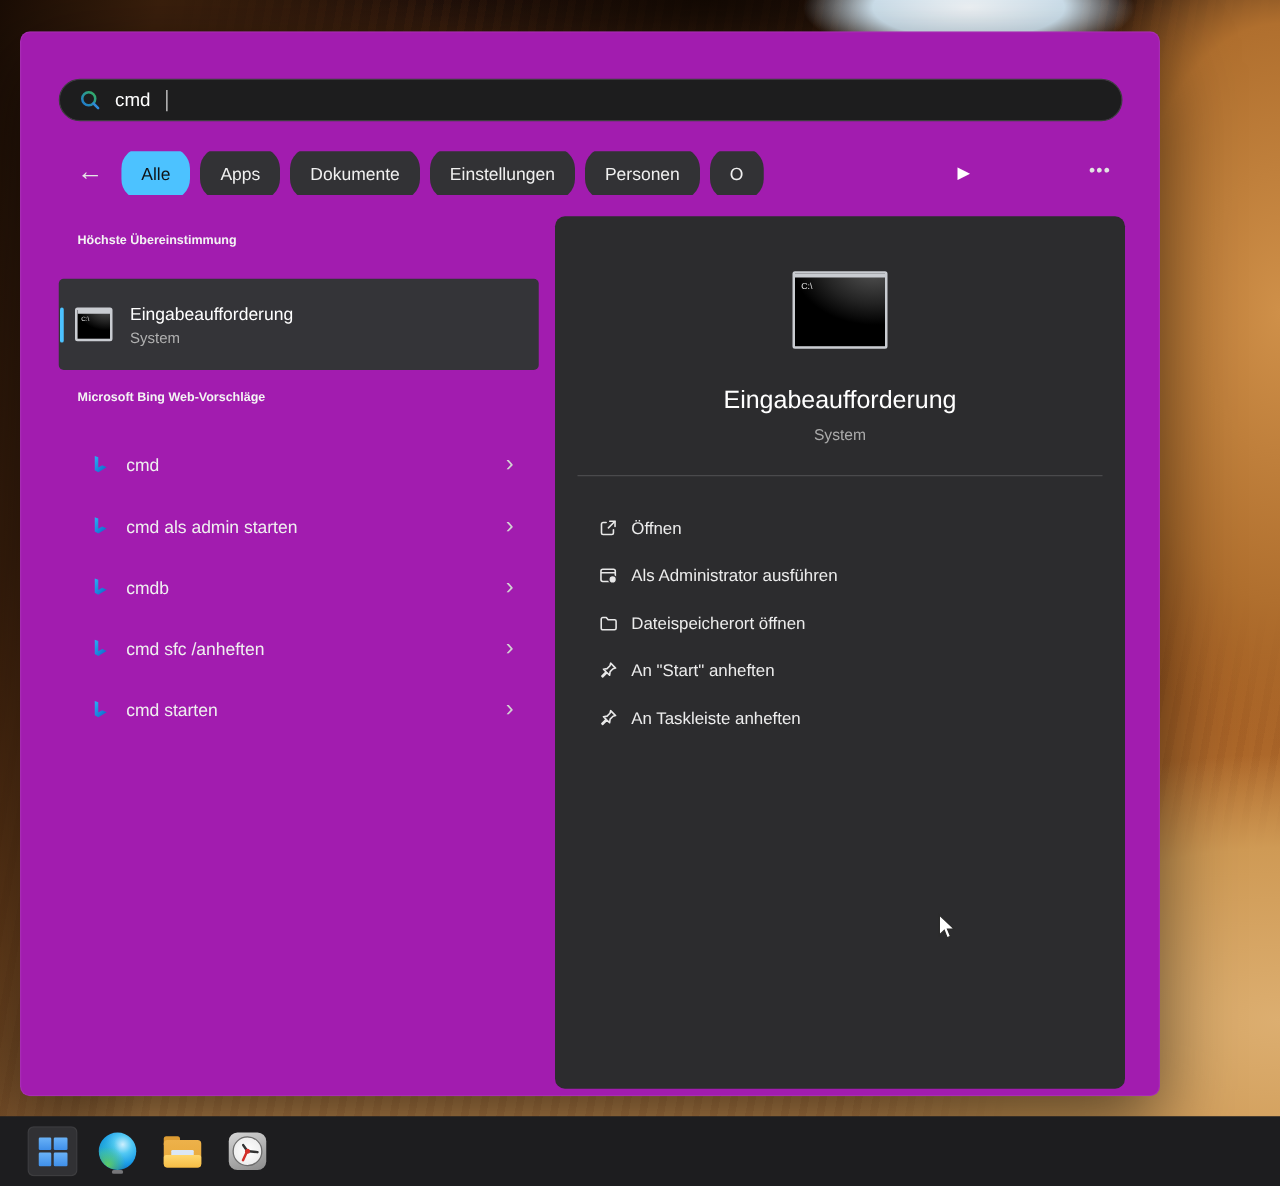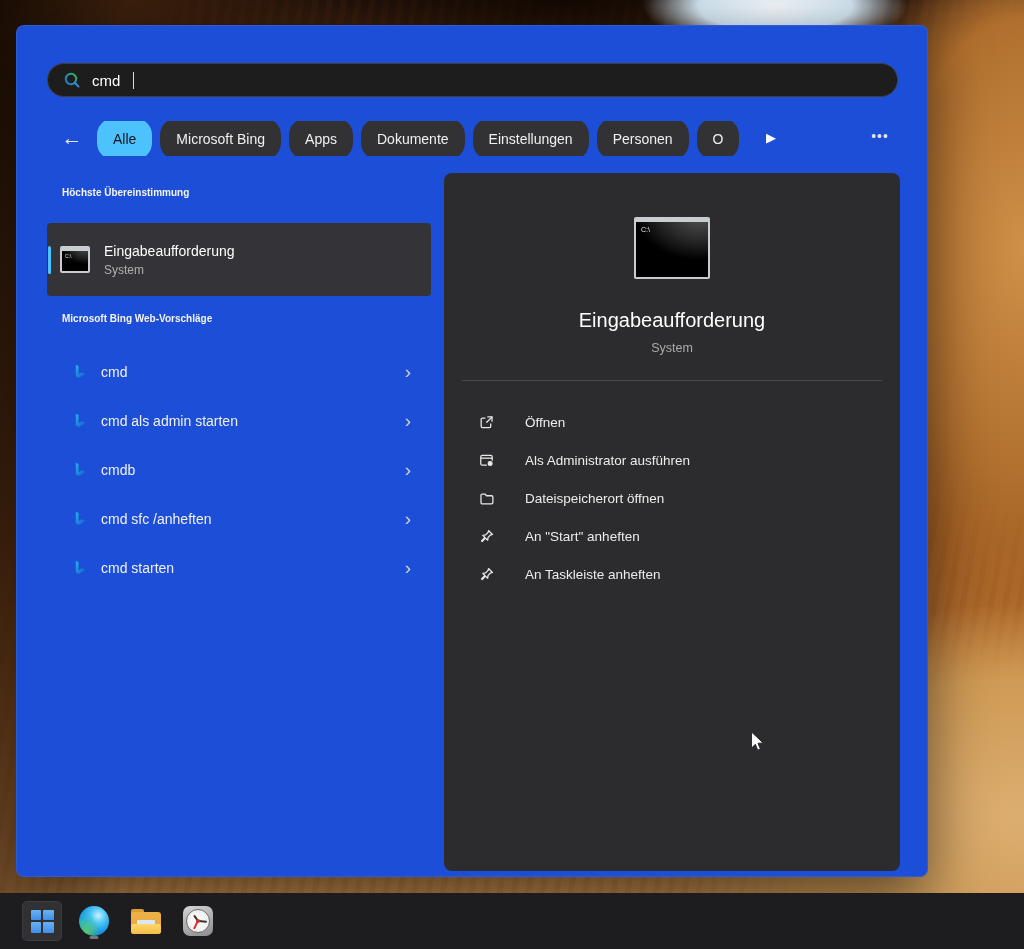--- a/index.html
+++ b/index.html
@@ -17,21 +17,21 @@
       radial-gradient(ellipse 320px 80px at 55% 0%, rgba(18,9,3,.95) 0%, rgba(18,9,3,0) 70%),
       linear-gradient(105deg, #1a0d05 0%, #3a1f0c 10%, rgba(58,31,12,0) 28%),
       radial-gradient(ellipse 230px 420px at 1024px 250px, #cf9049 0%, #b06f2e 55%, rgba(176,111,46,0) 82%),
       radial-gradient(ellipse 430px 250px at 100% 86%, #dcae70 0%, #cf9a55 55%, rgba(207,154,85,0) 85%),
       repeating-linear-gradient(100deg, rgba(120,60,20,.10) 0 6px, rgba(0,0,0,0) 6px 14px),
       linear-gradient(180deg, #20100a 0%, #59300f 8%, #8a4c1c 28%, #a35d22 55%, #c07d3a 80%, #c28b4e 94%, #b3763a 100%);
   }
   
   .panel{
     position:absolute;left:16px;top:25px;width:912px;height:852px;
-    background:#1d4ed8;border:1px solid rgba(255,255,255,.07);
+    background:#a21caf;border:1px solid rgba(255,255,255,.07);
     border-radius:8px;box-sizing:border-box;
     box-shadow:0 24px 60px rgba(0,0,0,.55);
   }
   .search-box{
     position:absolute;left:30px;top:37px;width:851px;height:34px;
     background:#1d1d1e;border:1px solid #3d3d3f;border-radius:17px;
     box-sizing:border-box;display:flex;align-items:center;gap:11px;padding:0 15px;
   }
   .search-text{color:#fff;font-size:15px;}
   .caret{display:inline-block;width:1px;height:17px;background:#dcdcdc;margin-left:2px;vertical-align:-3px;}
@@ -76,21 +76,21 @@
   .sugg-chevron{margin-left:auto;color:#d2d2d2;font-size:19px;line-height:19px;}
   
   .preview{
     position:absolute;left:427px;top:147px;width:456px;height:698px;
     background:#2c2c2e;border-radius:8px;box-sizing:border-box;padding-top:44px;
   }
   .pv-title{margin-top:30px;text-align:center;color:#fff;font-size:20px;}
   .pv-sub{margin-top:9px;text-align:center;color:#ababab;font-size:12.5px;}
   .pv-divider{height:1px;background:#4a4a4c;margin:25px 18px 0 18px;}
   .pv-actions{margin-top:22px;}
-  .act-row{height:38px;display:flex;align-items:center;gap:30px;padding-left:34px;}
+  .act-row{height:38px;display:flex;align-items:center;gap:10px;padding-left:34px;}
   .act-icon{width:17px;height:17px;flex:0 0 auto;display:flex;align-items:center;}
   .act-label{color:#ececec;font-size:13.5px;}
   
   .taskbar{
     position:absolute;left:0;right:0;bottom:0;height:56px;background:#1d1d1f;
     display:flex;align-items:center;gap:12px;padding-left:22px;box-sizing:border-box;
   }
   .tb-btn{width:40px;height:40px;border-radius:5px;display:flex;align-items:center;
     justify-content:center;position:relative;}
   .tb-btn.active{background:#313134;border:1px solid rgba(255,255,255,.06);box-sizing:border-box;}
@@ -137,21 +137,20 @@
       <circle cx="8" cy="8" r="5.2" fill="none" stroke="url(#sg)" stroke-width="2"></circle>
       <line x1="11.8" y1="11.8" x2="15.5" y2="15.5" stroke="#2f89d8" stroke-width="2" stroke-linecap="round"></line>
     </svg>
     <span class="search-text">cmd</span>
       <span class="caret"></span>
   </div>
 
   <div class="back-arrow">←</div>
   <div class="chip-strip">
     <div class="chip active">Alle</div>
-    <div class="chip">Microsoft Bing</div>
     <div class="chip">Apps</div>
     <div class="chip">Dokumente</div>
     <div class="chip">Einstellungen</div>
     <div class="chip">Personen</div>
     <div class="chip">O</div>
   </div>
   <div class="overflow-btn">▶</div>
   <div class="more-btn">•••</div>
 
   <div class="sec-header hdr-top">Höchste Übereinstimmung</div>

